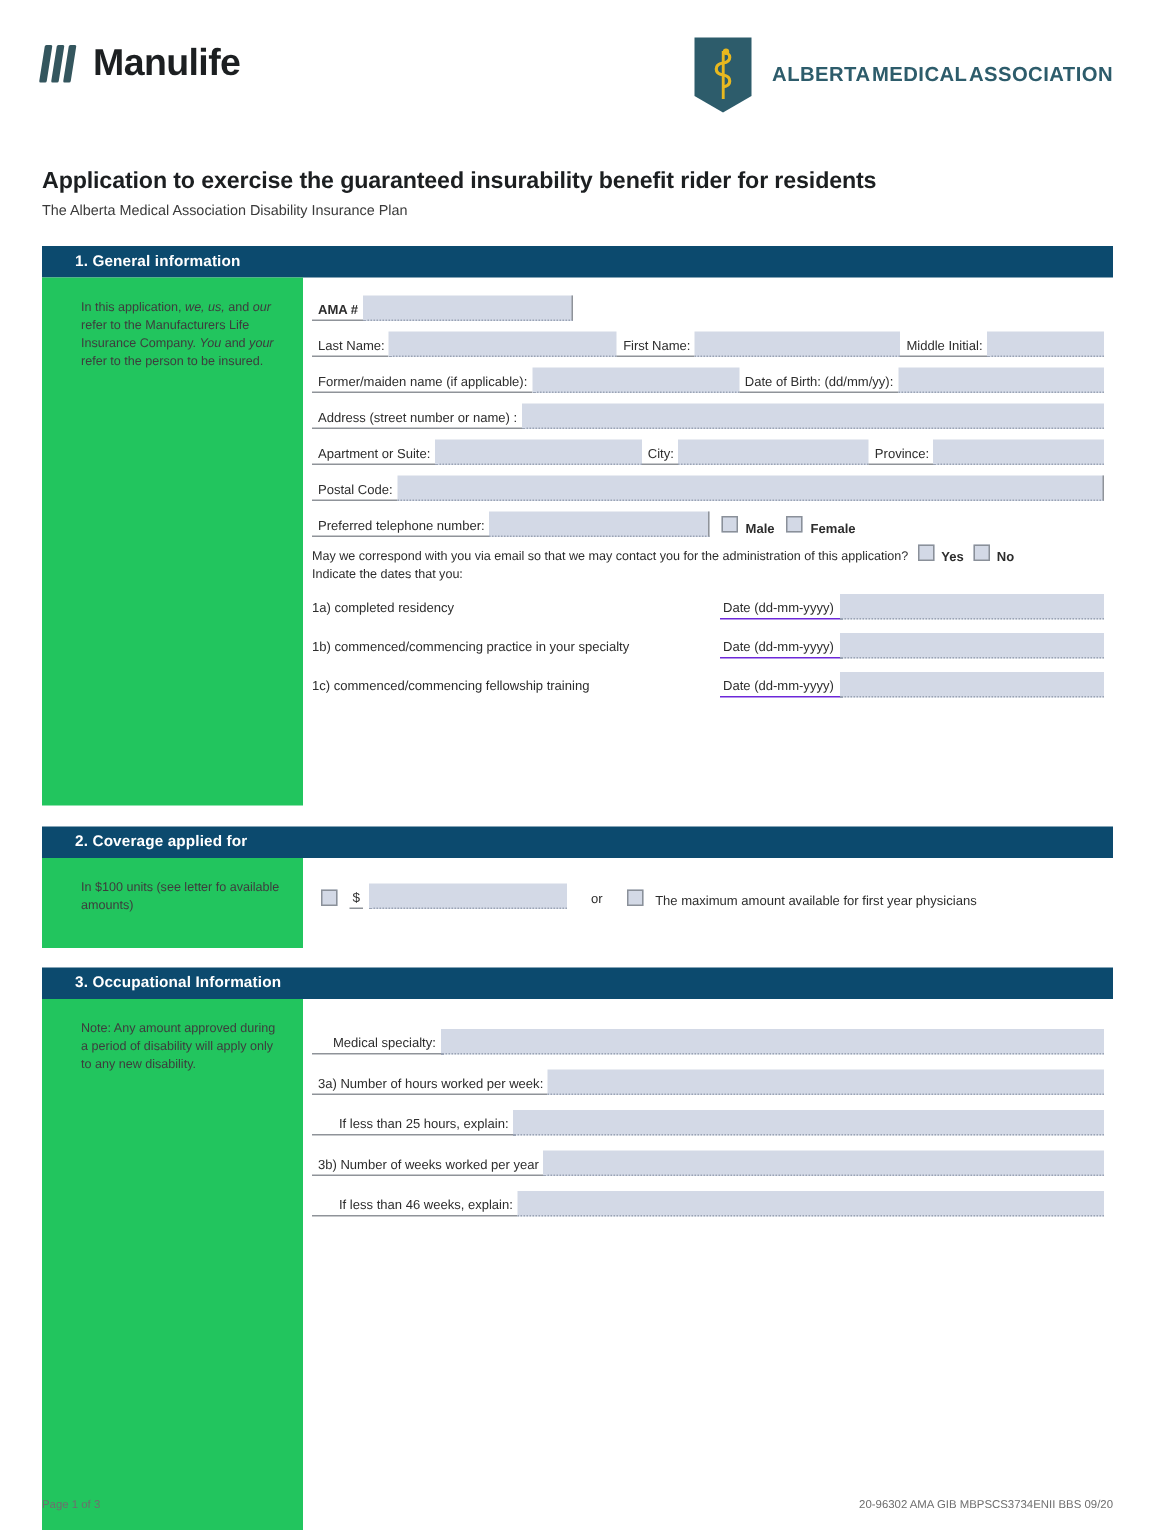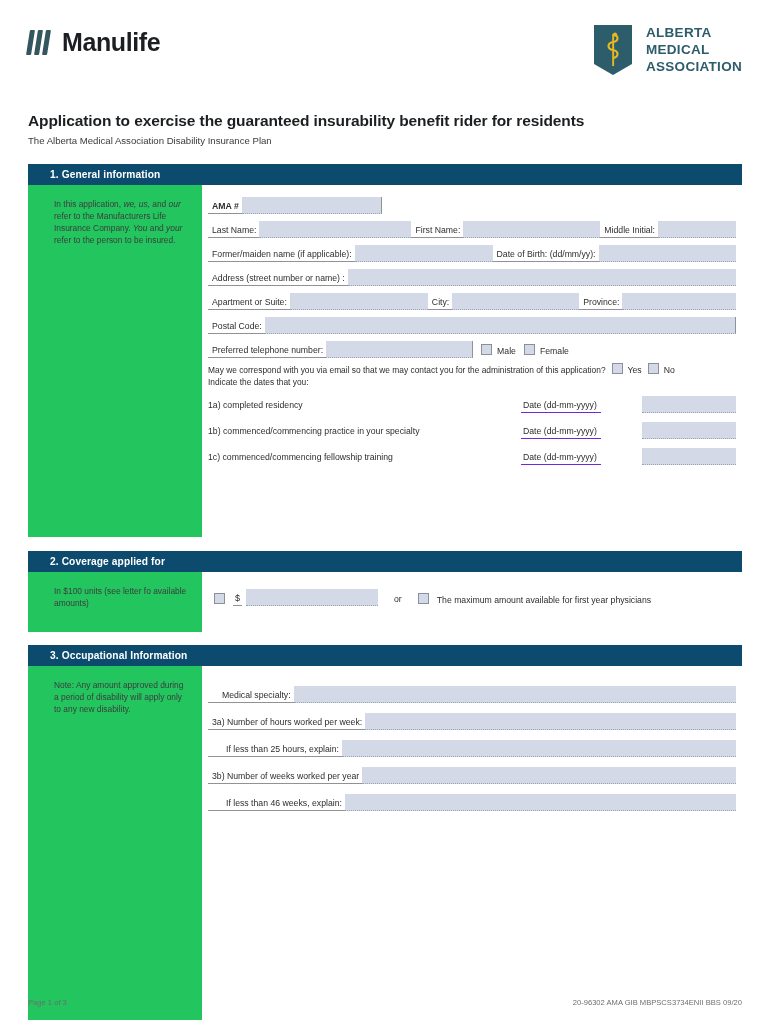--- a/index.html
+++ b/index.html
@@ -34,21 +34,21 @@
     font-size: 25px; font-weight: bold; letter-spacing: -0.4px;
     color: #1c1f21;
   }
 
   .ama-logo {
     position: absolute; right: 28px; top: 24px;
     display: flex; align-items: center; gap: 10px;
   }
   .ama-shield { width: 46px; height: 52px; display: block; }
   .ama-text {
-    display: flex; flex-direction: column; gap: 1px;
+    display: flex; gap: 1px;
     color: #2d5c6b; font-weight: bold; font-size: 13.5px;
     letter-spacing: 0.3px; line-height: 1.18;
   }
 
   
   .doc-title {
     position: absolute; left: 28px; top: 112px;
     font-size: 15.5px; font-weight: bold; color: #1c1f21;
     letter-spacing: -0.1px;
   }
@@ -113,36 +113,36 @@
   .spacer { width: 8px; }
 
   
   .cbox {
     width: 11px; height: 11px;
     background: #d3d9e6;
     border: 1px solid #8a9099;
     display: inline-block;
     margin-bottom: 2px;
   }
-  .cb-wrap { display: flex; align-items: center; gap: 5px; }
+  .cb-wrap { display: flex; align-items: flex-end; gap: 5px; font-weight: bold; }
   .cb-label { font-size: 8.7px; color: #2d2d2d; }
 
   .qrow {
     display: flex; align-items: center;
     font-size: 8.4px; color: #2d2d2d;
     margin-top: 5px; gap: 6px;
   }
   .qtext2 {
     font-size: 8.4px; color: #2d2d2d;
     margin-top: 1px; margin-bottom: 5px;
   }
 
   .daterow {
     display: flex; align-items: flex-end;
-    height: 21px; margin-bottom: 5px; gap: 41px;
+    height: 21px; margin-bottom: 5px;
   }
   .dq {
     font-size: 8.7px; color: #2d2d2d;
     width: 272px; padding-bottom: 3px;
   }
   .dlabel {
     font-size: 8.7px; color: #2d2d2d;
     border-bottom: 1px solid #6d28d9;
     padding: 0 4px 2px 2px;
     white-space: nowrap;

